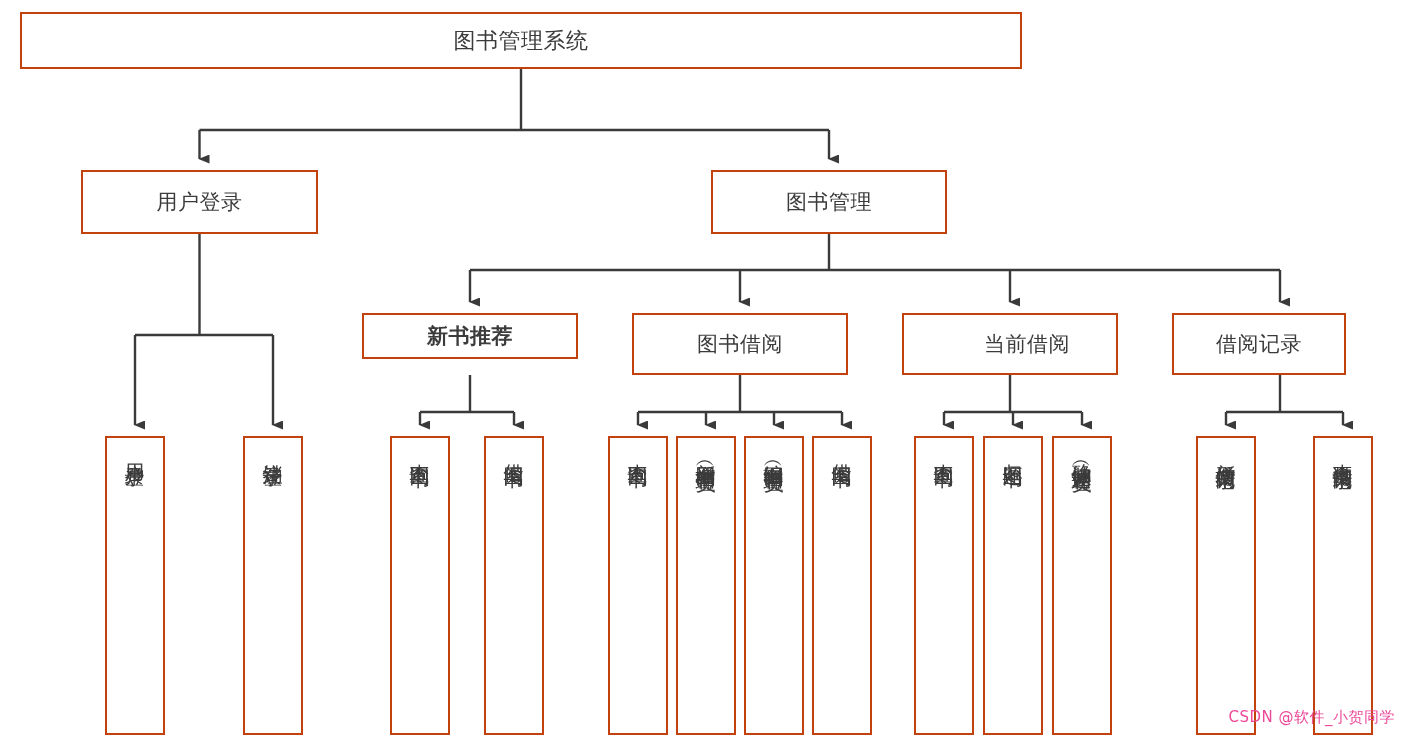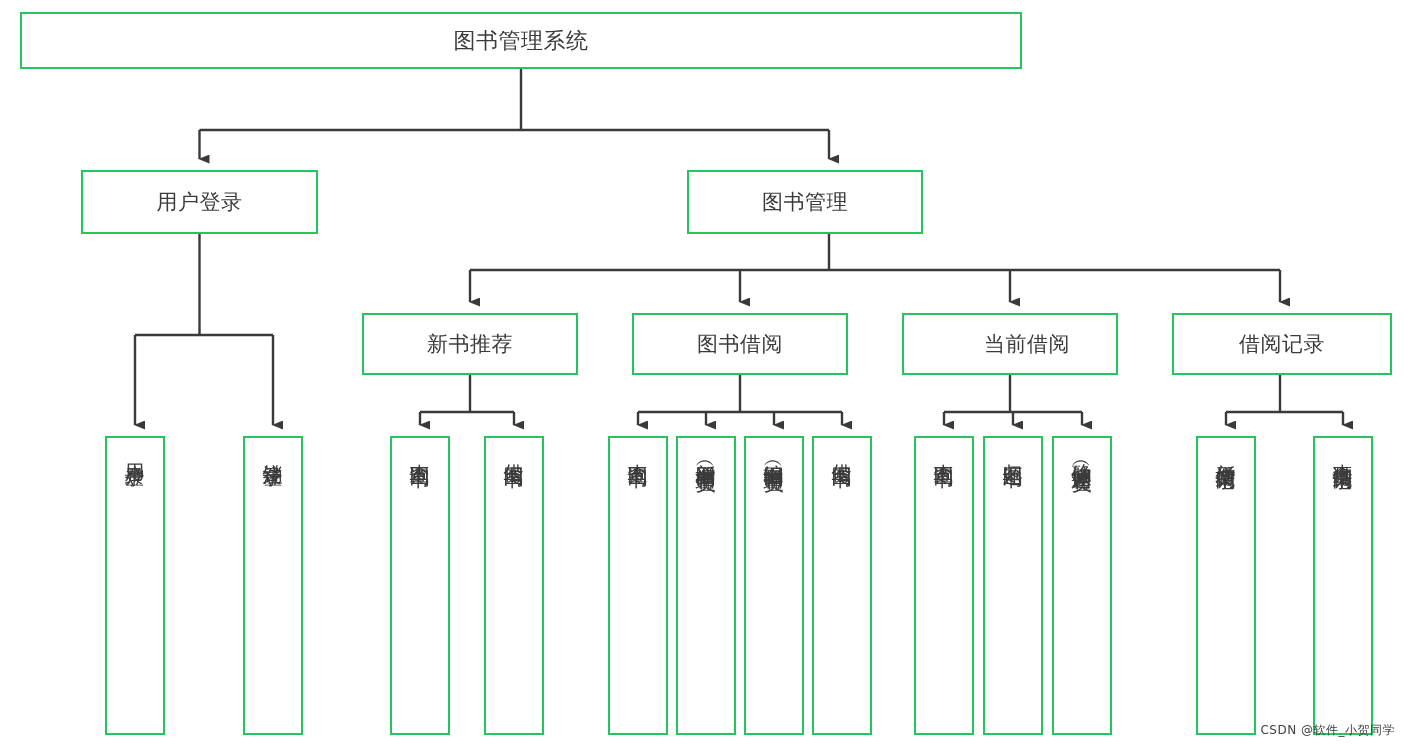--- a/index.html
+++ b/index.html
@@ -21,21 +21,21 @@
   #edge-layer {
     position: absolute;
     left: 0;
     top: 0;
     width: 1405px;
     height: 747px;
   }
   .node {
     position: absolute;
     box-sizing: border-box;
-    border: 2px solid #22c55e;
+    border: 2px solid #c2410c;
     background: #ffffff;
     display: flex;
     align-items: center;
     justify-content: center;
     z-index: 2;
   }
   .node-label {
     color: #3b3b3b;
     font-size: 21px;
     line-height: 1.15;
@@ -53,23 +53,23 @@
     text-orientation: upright;
     -webkit-writing-mode: vertical-rl;
     font-size: 20px;
     line-height: 1.0;
     letter-spacing: 1.5px;
     white-space: nowrap;
   }
   #watermark {
     position: absolute;
     right: 10px;
-    bottom: 8px;
-    color: #404040;
-    font-size: 12px;
+    bottom: 20px;
+    color: #ec4899;
+    font-size: 15px;
     letter-spacing: 0.5px;
     white-space: nowrap;
     z-index: 3;
   }
 </style>
 </head>
 <body>
 
 <div id="diagram-canvas">
 
@@ -117,37 +117,37 @@
   </svg>
 
   <div class="node root" style="left:20px; top:12px; width:1002px; height:57px;">
     <span class="node-label">图书管理系统</span>
   </div>
 
   <div class="node" style="left:81px; top:170px; width:237px; height:64px;">
     <span class="node-label">用户登录</span>
   </div>
 
-  <div class="node" style="left:687px; top:170px; width:236px; height:64px;">
+  <div class="node" style="left:711px; top:170px; width:236px; height:64px;">
     <span class="node-label">图书管理</span>
   </div>
 
-  <div class="node" style="left:362px; top:313px; width:216px; height:62px;">
+  <div class="node" style="left:362px; top:313px; width:216px; height:46px;font-weight:bold;">
     <span class="node-label">新书推荐</span>
   </div>
 
   <div class="node" style="left:632px; top:313px; width:216px; height:62px;font-family:Liberation Serif, serif;">
     <span class="node-label">图书借阅</span>
   </div>
 
   <div class="node" style="left:902px; top:313px; width:216px; height:62px;padding-left:34px;">
     <span class="node-label">当前借阅</span>
   </div>
 
-  <div class="node" style="left:1172px; top:313px; width:220px; height:62px;">
+  <div class="node" style="left:1172px; top:313px; width:174px; height:62px;">
     <span class="node-label">借阅记录</span>
   </div>
 
   <div class="node leaf" style="left:105px; top:436px; width:60px; height:299px;">
     <span class="node-label">用户登录</span>
   </div>
   <div class="node leaf" style="left:243px; top:436px; width:60px; height:299px;">
     <span class="node-label">注销登录</span>
   </div>
   <div class="node leaf" style="left:390px; top:436px; width:60px; height:299px;">

